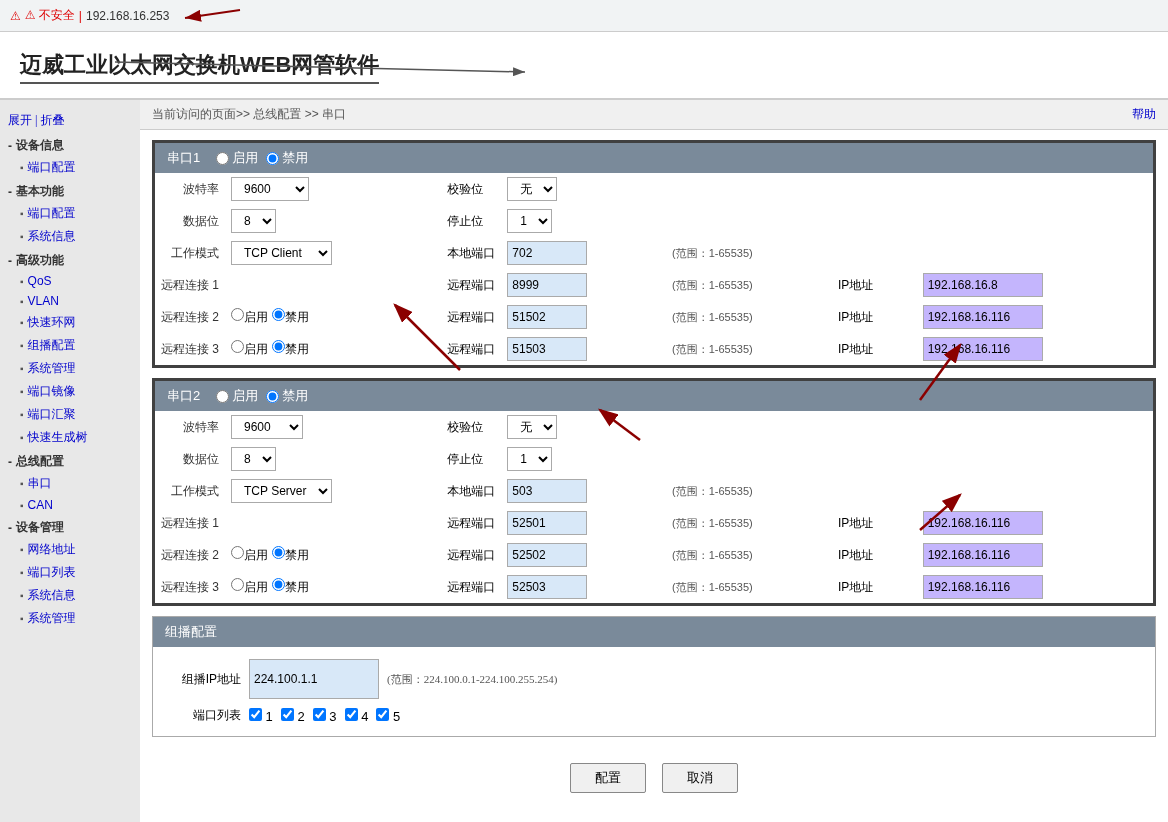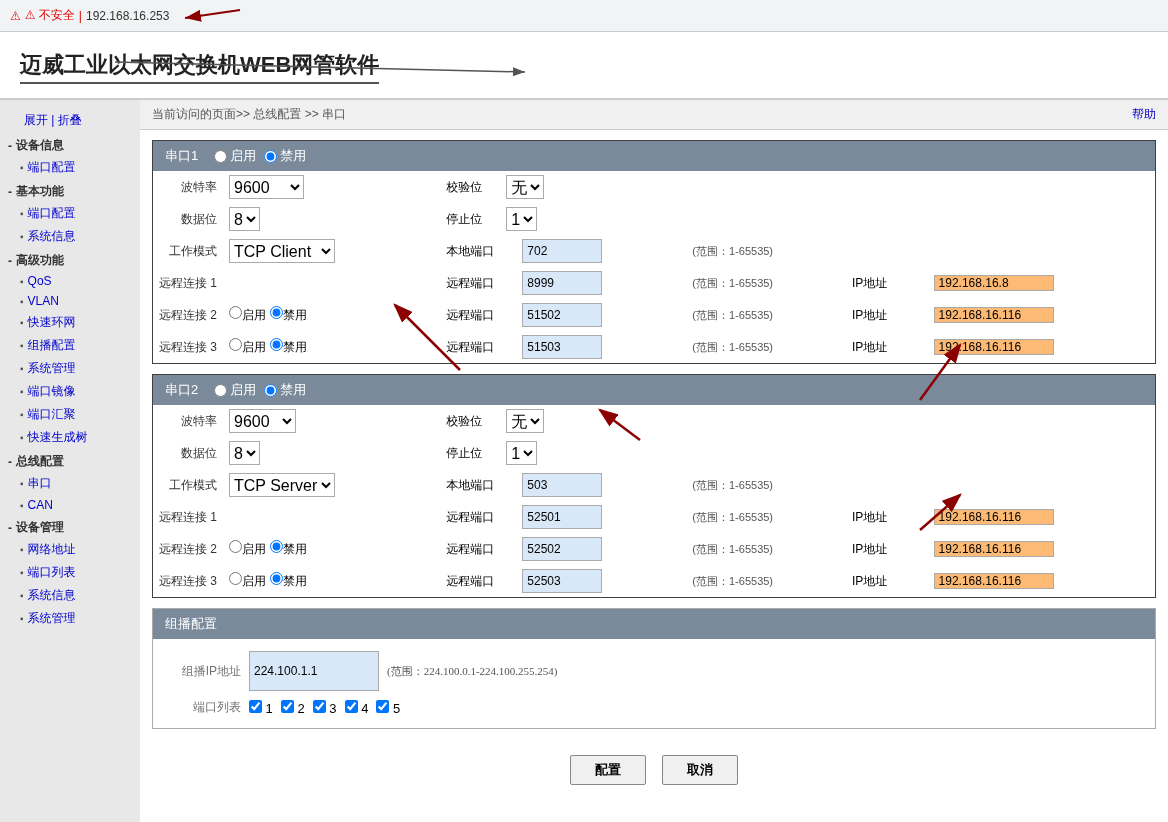--- a/index.html
+++ b/index.html
@@ -55,24 +55,25 @@
     }
 
     
     .sidebar {
       width: 140px;
       background: #e8e8e8;
       padding: 8px 0;
       flex-shrink: 0;
     }
     .sidebar-expand-collapse {
-      padding: 4px 24px;
+      padding: 4px 8px;
       font-size: 12px;
       color: #0000cc;
       cursor: pointer;
+      font-family: Liberation Serif, serif;
     }
     .sidebar-expand-collapse span { color: #0000cc; }
     .sidebar-section-label {
       padding: 4px 8px 2px 8px;
       font-size: 12px;
       color: #333;
       font-weight: bold;
       display: flex;
       align-items: center;
       gap: 4px;
@@ -120,21 +121,21 @@
       border-bottom: 1px solid #ccc;
     }
     .breadcrumb-bar .help-link {
       color: #0000cc;
       cursor: pointer;
       font-size: 12px;
     }
 
     
     .section-box {
-      border: 1px solid #404040;
+      border: 3px solid #404040;
       margin: 10px 12px;
       background: white;
     }
     .section-header {
       background: #7a8a9a;
       color: white;
       padding: 6px 12px;
       font-size: 13px;
       display: flex;
       align-items: center;
@@ -146,44 +147,43 @@
       gap: 8px;
     }
     .section-header label {
       display: flex;
       align-items: center;
       gap: 3px;
       font-size: 13px;
       cursor: pointer;
     }
     .form-select {
-      font-size: 16px;
-      padding: 2px 0;
+      font-size: 12px;
+      padding: 2px 8px;
       border: 1px solid #aaa;
       background: white;
       height: 24px;
     }
     .form-input {
       font-size: 12px;
       padding: 2px 4px;
       border: 1px solid #aaa;
       background: #e8e8e8;
       height: 24px;
       width: 80px;
-      margin-left: 16px;
     }
     .form-input.light-blue {
       background: #d8e8f8;
     }
     .form-ip-input {
       font-size: 12px;
       padding: 2px 4px;
       border: 1px solid #aaa;
-      background: #fdba74;
-      height: 16px;
+      background: #c4b5fd;
+      height: 24px;
       width: 120px;
     }
 
     
     .form-table {
       width: 100%;
       border-collapse: collapse;
       padding: 4px 8px;
     }
     .form-table td {
@@ -221,21 +221,21 @@
     .group-form-row {
       display: flex;
       align-items: center;
       padding: 4px 0;
       gap: 8px;
     }
     .group-form-label {
       width: 80px;
       text-align: right;
       font-size: 12px;
-      color: #737373;
+      color: #000000;
       flex-shrink: 0;
     }
     .group-input {
       font-size: 12px;
       padding: 2px 4px;
       border: 1px solid #aaa;
       background: #d8e8f8;
       height: 40px;
       width: 130px;
     }
@@ -247,21 +247,20 @@
       gap: 16px;
       padding: 16px;
     }
     .btn {
       padding: 5px 24px;
       font-size: 13px;
       border: 1px solid #888;
       background: #f0f0f0;
       cursor: pointer;
       border-radius: 2px;
-      font-weight: bold;
     }
 
     
     .annotation-arrows {
       position: fixed;
       top: 0; left: 0;
       width: 1168px; height: 822px;
       pointer-events: none;
       z-index: 999;
     }

